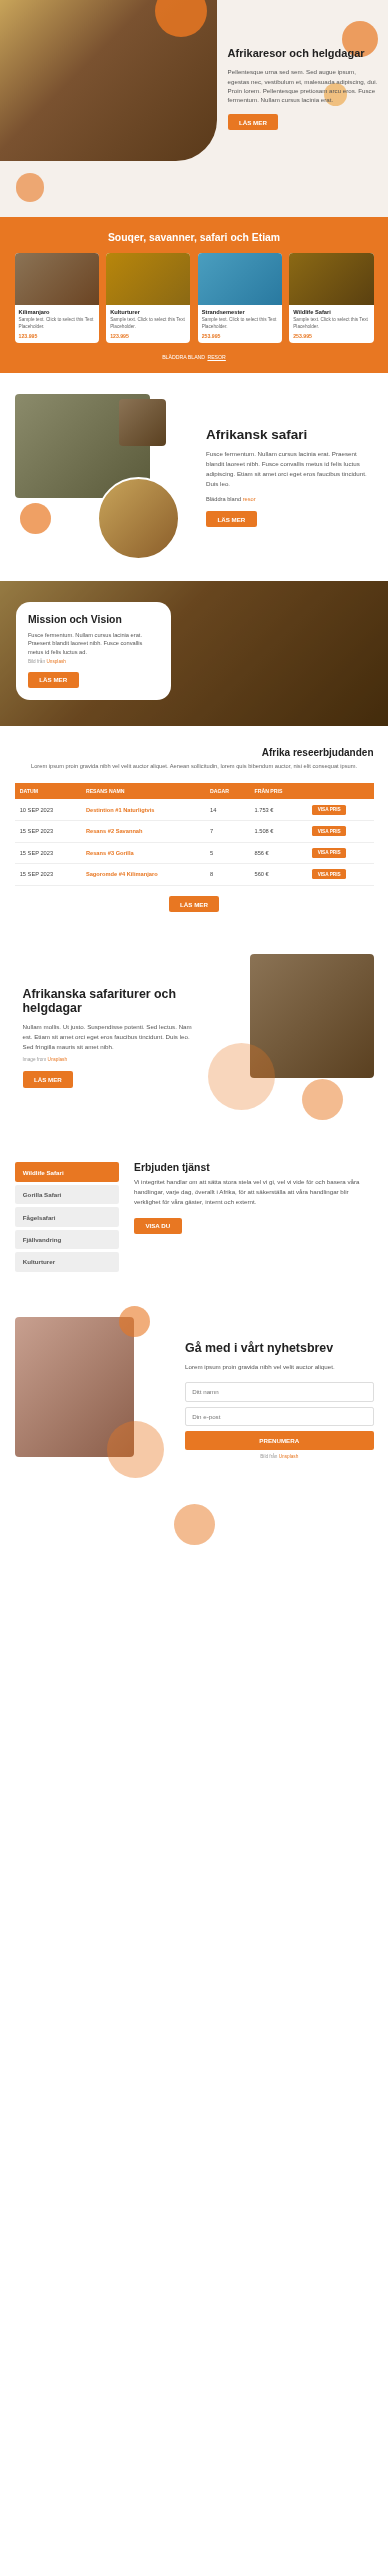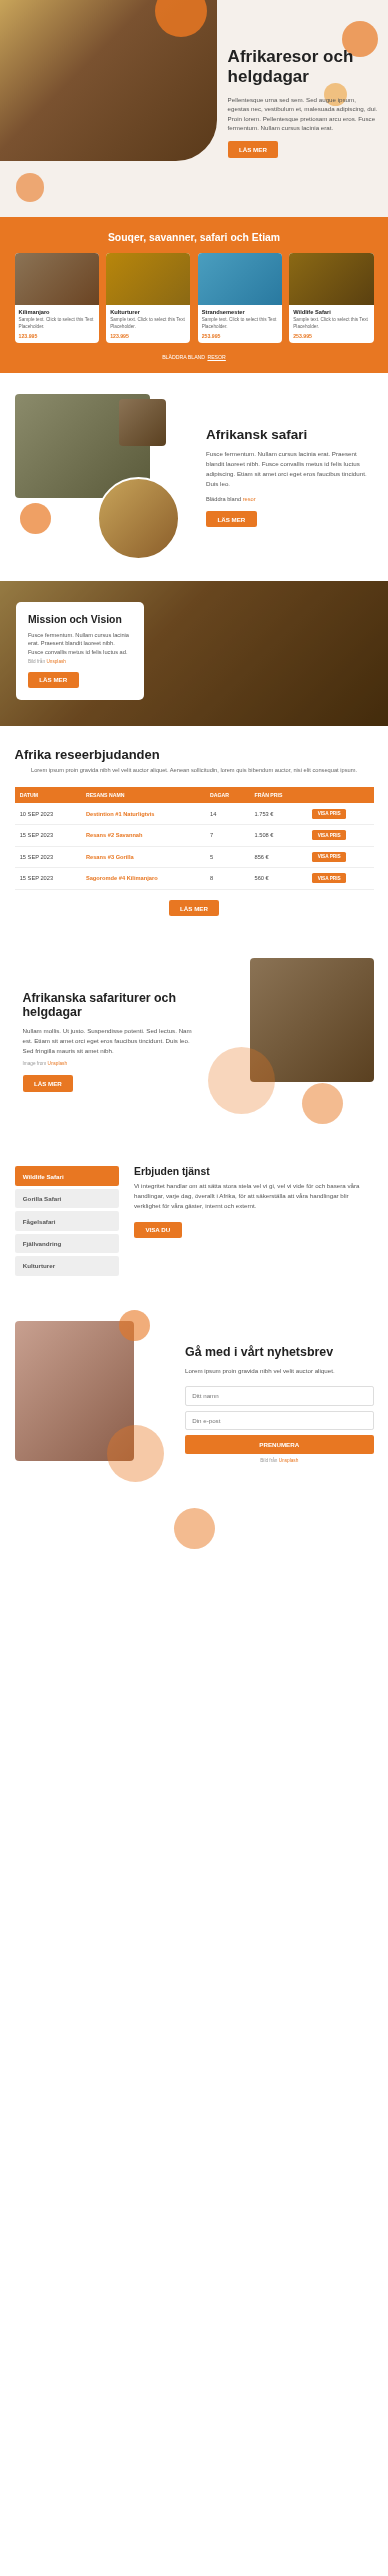--- a/index.html
+++ b/index.html
@@ -44,21 +44,21 @@
       width: 23px; height: 23px;
       background: #f0c080;
       border-radius: 50%;
     }
     .hero-text {
       position: absolute;
       top: 47px; right: 10.4px;
       width: 150px;
     }
     .hero-text h1 {
-      font-size: 17px;
+      font-size: 11px;
       font-weight: 900;
       color: #222;
       line-height: 1.2;
       margin-bottom: 7.2px;
     }
     .hero-text p {
       font-size: 6.2px;
       color: #555;
       line-height: 1.5;
       margin-bottom: 9.3px;
@@ -174,35 +174,35 @@
       position: absolute; inset: 0;
       background: linear-gradient(135deg, #c8a45a 0%, #8B5E2a 40%, #5a3a10 100%);
     }
     .mission-overlay {
       position: absolute; inset: 0;
       background: rgba(0,0,0,0.25);
     }
     .mission-card {
       position: absolute; top: 21px; left: 15.5px;
       background: #fff;
-      border-radius: 5px;
+      border-radius: 14px;
       padding: 12.4px;
-      width: 128px;
+      width: 155px;
     }
     .mission-card h2 { font-size: 10.4px; font-weight: 900; color: #222; margin-bottom: 5.2px; }
     .mission-card p { font-size: 5.7px; color: #555; line-height: 1.5; margin-bottom: 3.1px; }
     .mission-card .img-credit { font-size: 4.7px; color: #999; margin-bottom: 7.2px; }
     .mission-card .img-credit a { color: #E87722; }
 
     
     .resor-section {
       padding: 21px 14.5px;
       background: #fff;
     }
-    .resor-section h2 { font-size: 13px; font-weight: 900; color: #222; text-align: left; margin-bottom: 4.1px; }
+    .resor-section h2 { font-size: 10px; font-weight: 900; color: #222; text-align: right; margin-bottom: 4.1px; }
     .resor-section .sub { font-size: 5.7px; color: #666; text-align: center; margin-bottom: 12.4px; line-height: 1.5; }
     .resor-table { width: 100%; border-collapse: collapse; font-size: 5.7px; }
     .resor-table thead tr { background: #E87722; color: #fff; }
     .resor-table thead th { padding: 5.2px 5.2px; text-align: left; font-size: 5.2px; font-weight: bold; }
     .resor-table tbody tr { border-bottom: 0.5px solid #eee; }
     .resor-table tbody td { padding: 5.2px; color: #444; vertical-align: middle; }
     .resor-table tbody td.name { color: #E87722; font-weight: bold; }
     .resor-table .btn-sm {
       background: #E87722; color: #fff; border: none; border-radius: 1.6px;
       padding: 2.6px 5.2px; font-size: 4.7px; cursor: pointer; font-weight: bold;

